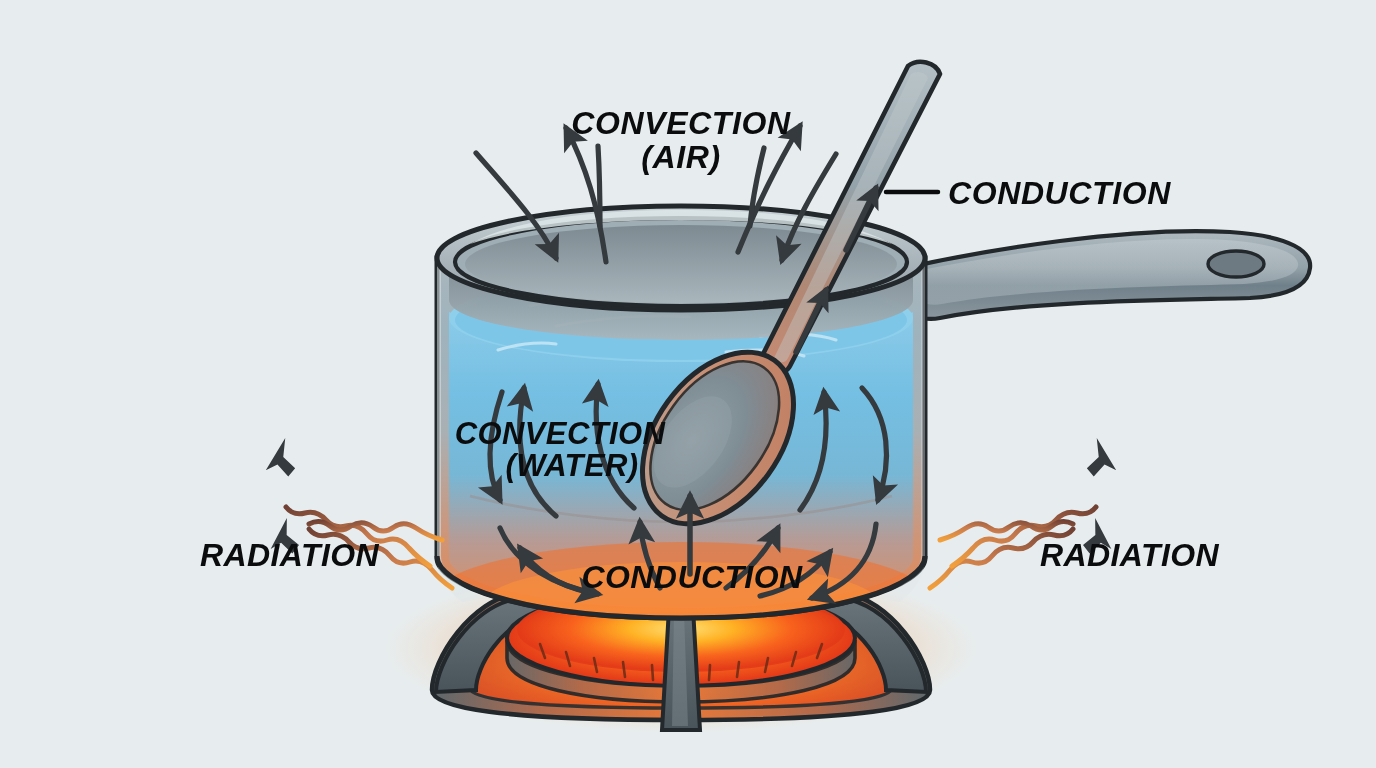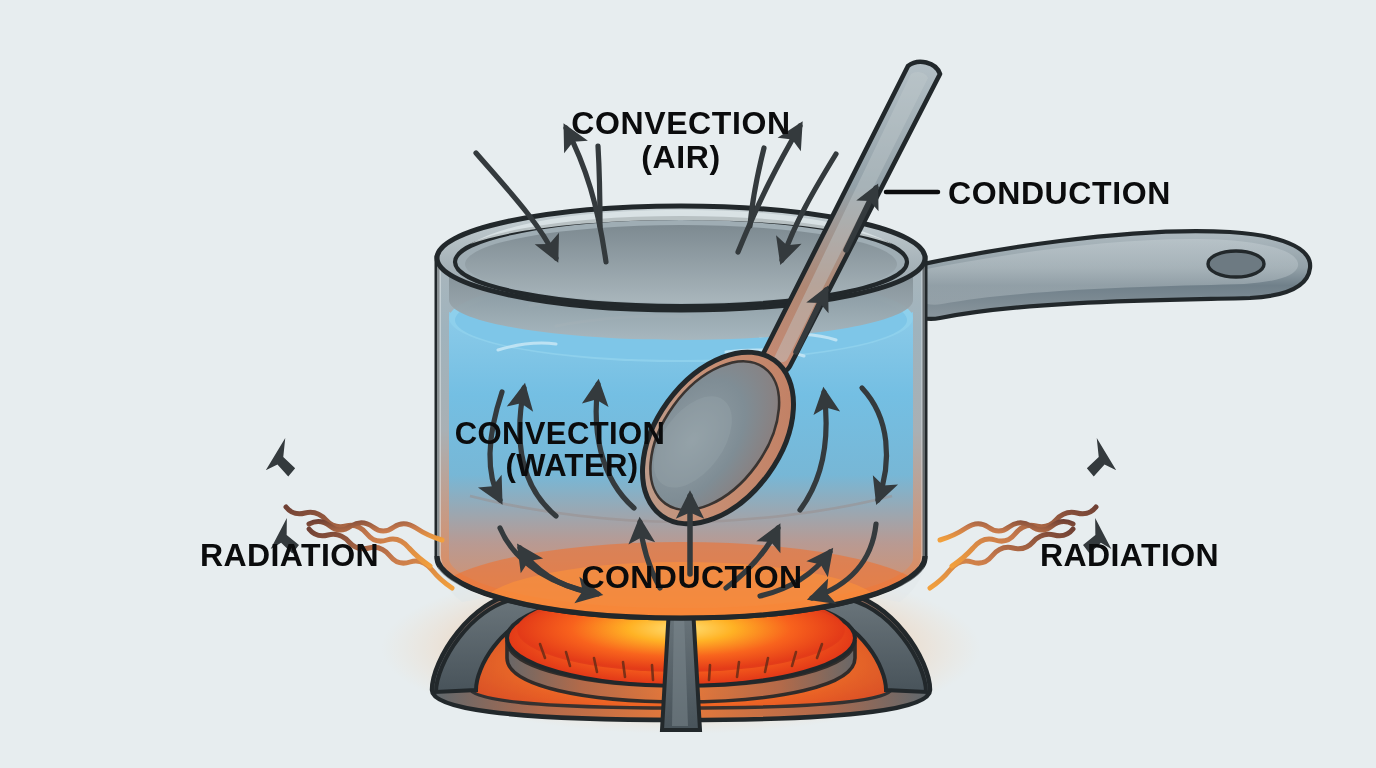--- a/index.html
+++ b/index.html
@@ -1,21 +1,21 @@
 <!DOCTYPE html>
 <html><head>
 <meta charset="utf-8">
 <style>
   html,body{margin:0;padding:0;}
   body{
     width:1376px;height:768px;overflow:hidden;
     background:#e7edef;
     font-family:"Liberation Sans", sans-serif;
   }
-  #stage{position:relative;width:1376px;height:768px;}
+  #stage{position:relative;width:1376px;height:768px;font-style:italic;}
   #stage svg{display:block;}
   .lbl{
     font-family:"Liberation Sans", sans-serif;
     font-weight:bold;
     fill:#0b0c0d;
     paint-order:stroke;
   }
 </style>
 </head>
 <body>

